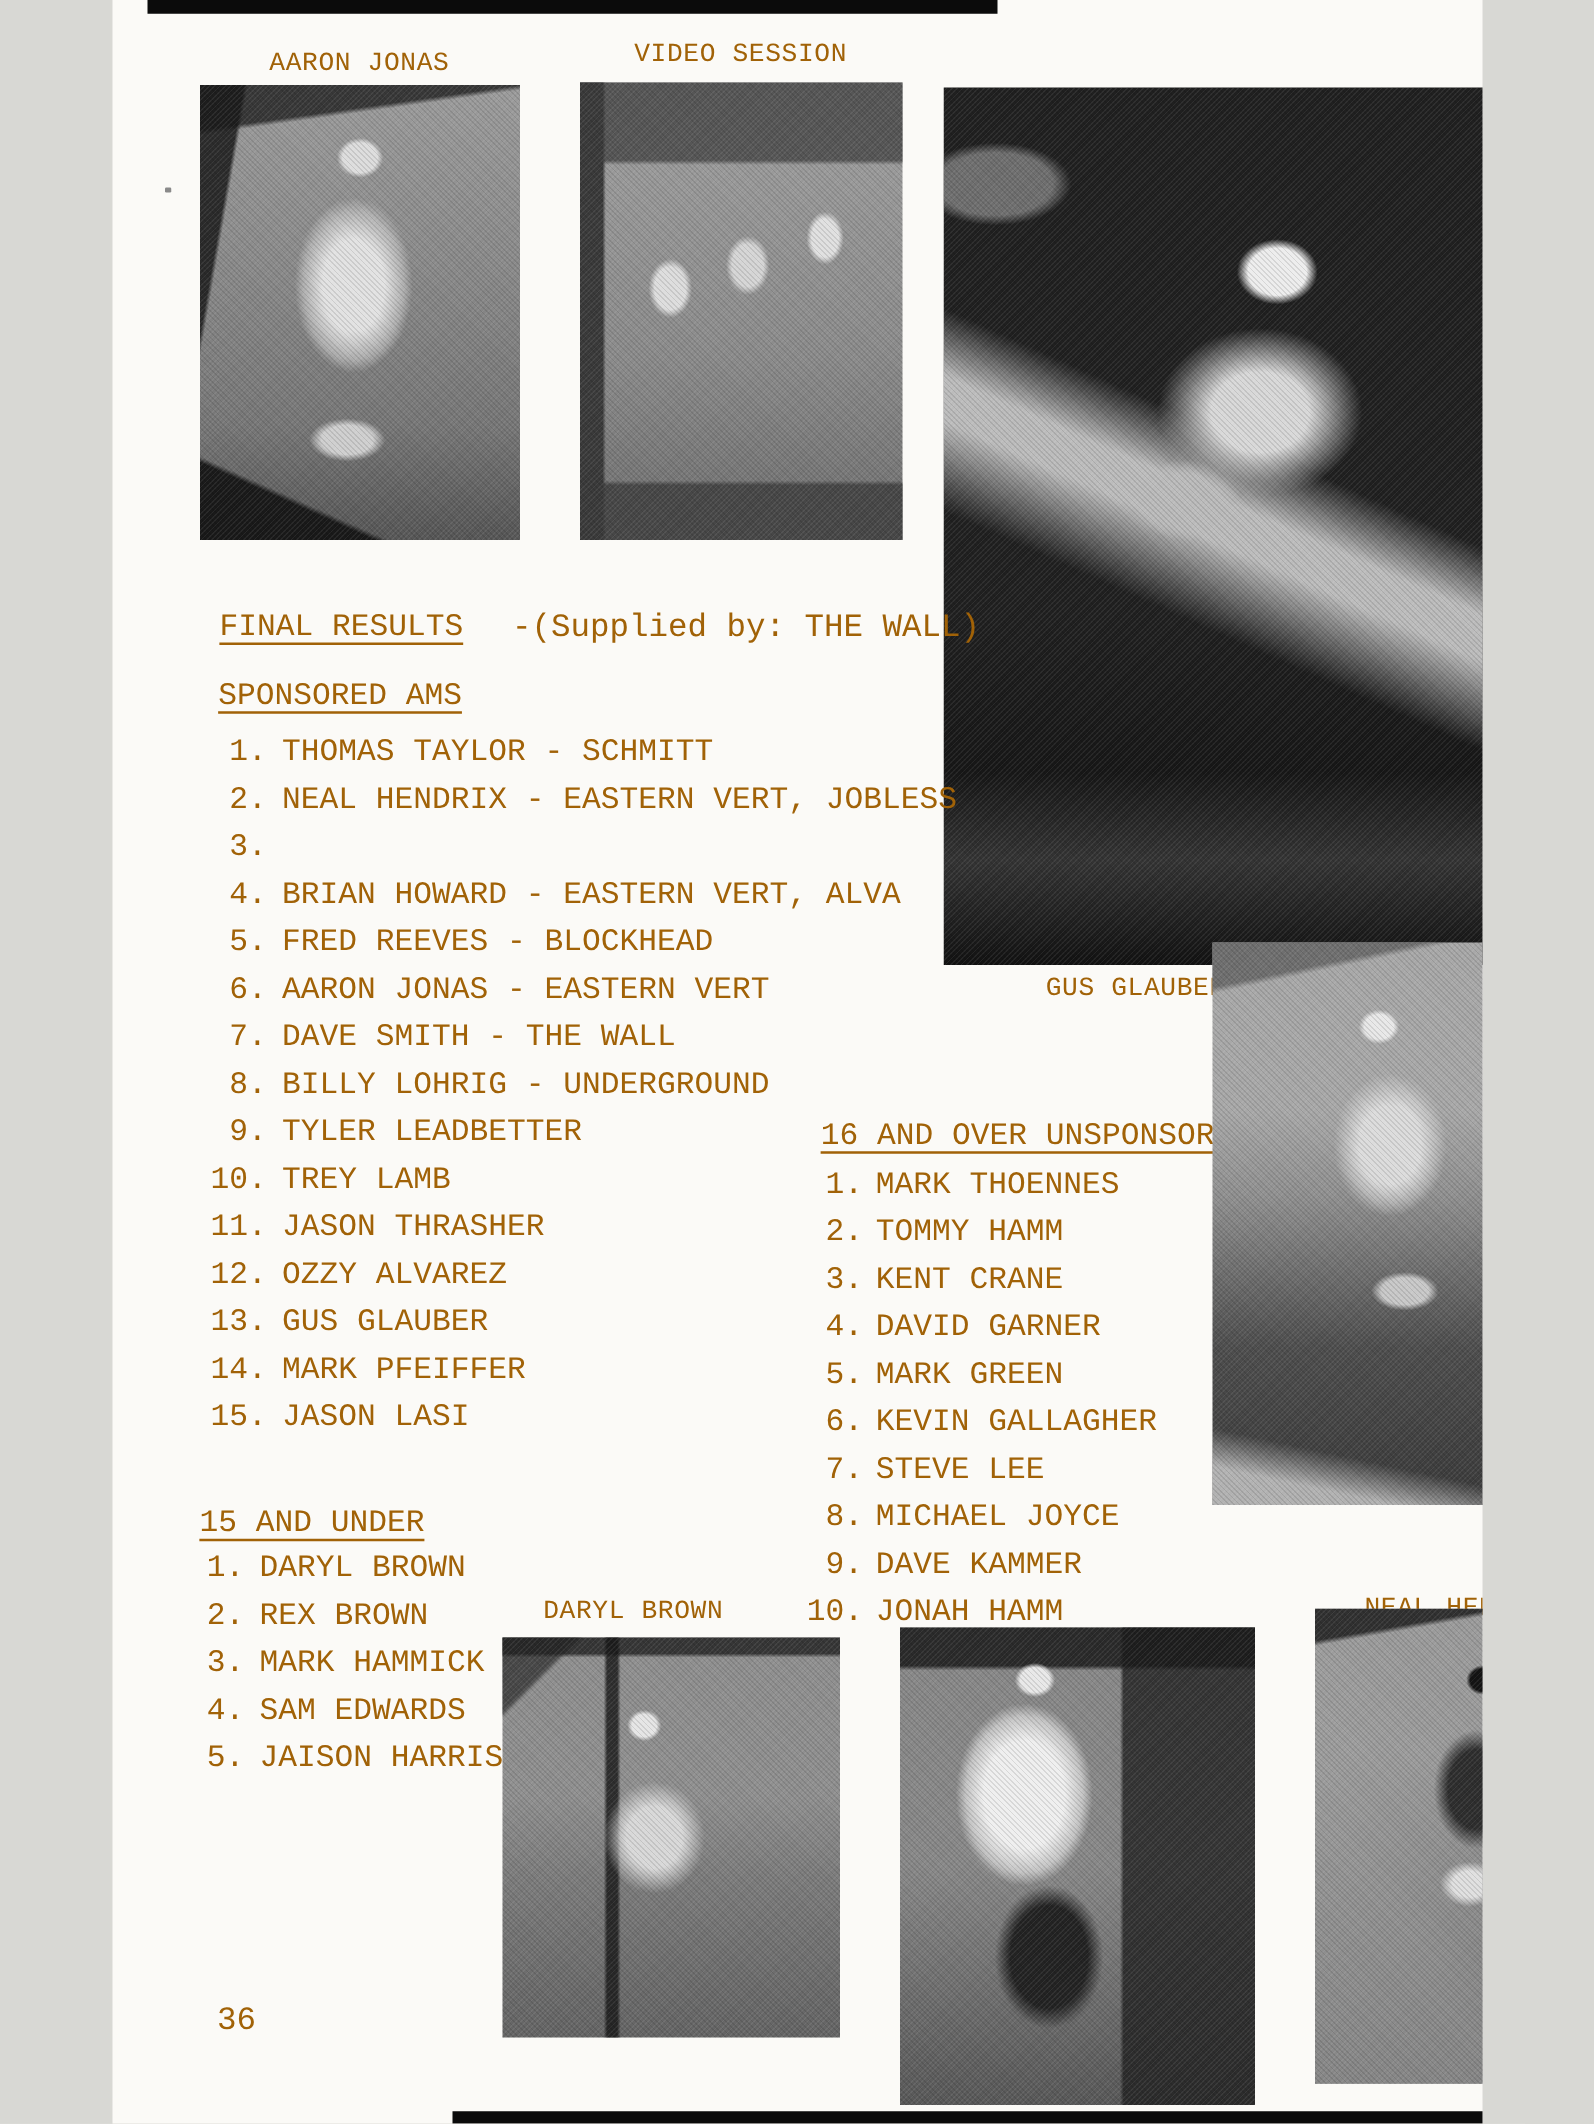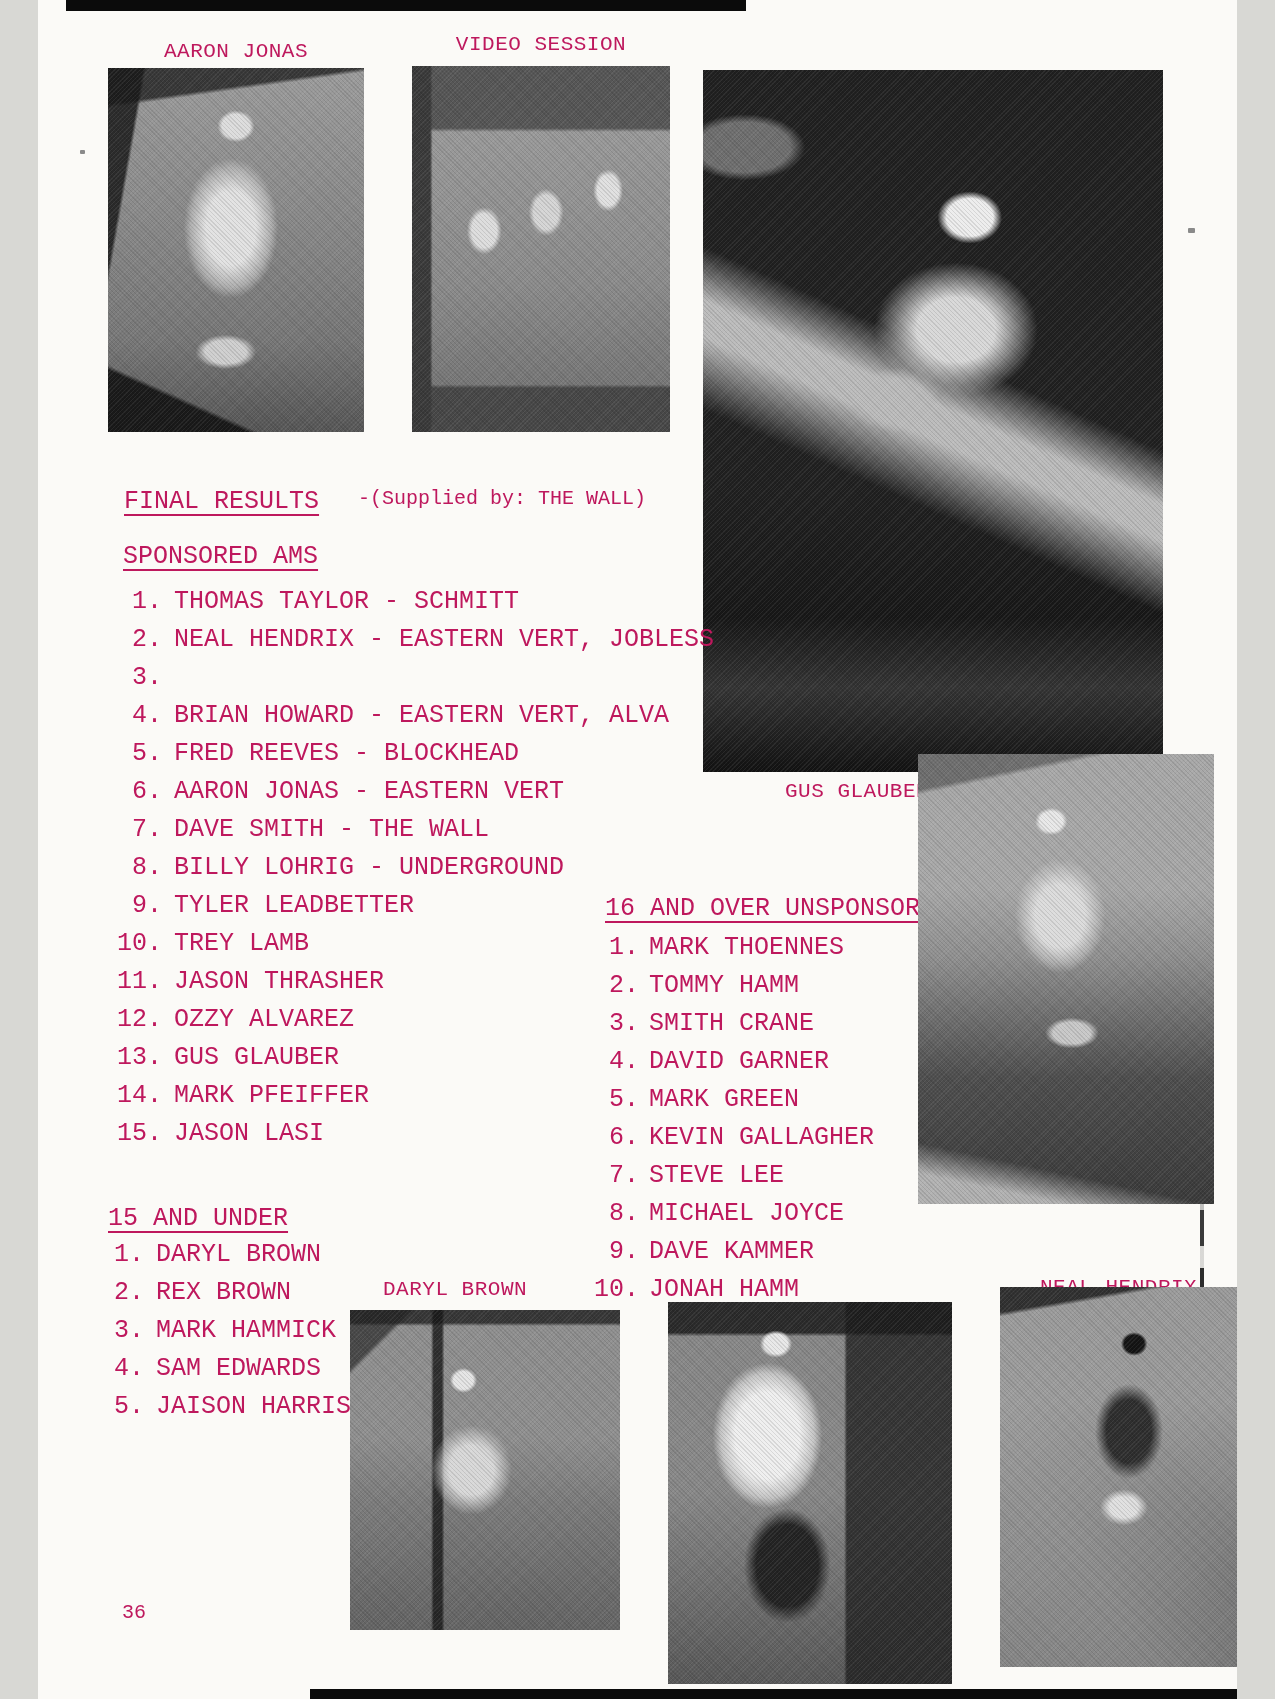--- a/index.html
+++ b/index.html
@@ -1,18 +1,18 @@
 <!DOCTYPE html>
 <html><head>
 <meta charset="utf-8">
 <style>
   html,body{margin:0;padding:0;background:#d8d8d4;}
   .page{
-    position:relative;width:1199px;height:1699px;margin:0 auto;
-    background:#fbfaf7;color:#be185d;overflow:hidden;
+    position:relative;width:1096px;height:1699px;margin:0 auto;
+    background:#fbfaf7;color:#a16207;overflow:hidden;
     font-family:"Liberation Mono","DejaVu Sans Mono",monospace;
   }
   
   .bar{position:absolute;background:#0b0b0b;}
   .streak{position:absolute;width:4px;
     background:repeating-linear-gradient(180deg,#2c2c2c 0 34px,rgba(20,20,20,.25) 34px 52px,#3a3a3a 52px 88px,rgba(20,20,20,.15) 88px 110px);}
   .speck{position:absolute;background:#8a8a8a;border-radius:1px;}
   
   .photo{position:absolute;background-color:#8a8a8a;}
   .photo::after{
@@ -77,21 +77,21 @@
       radial-gradient(50px 70px at 50% 38%,#2e2e2e 0 45%,transparent 68%),
       radial-gradient(40px 30px at 48% 58%,#e0e0e0 0 35%,transparent 60%),
       linear-gradient(170deg,rgba(22,22,22,.8) 0 6%,transparent 7%),
       linear-gradient(55deg,rgba(160,160,160,.5) 0 30%,transparent 60%),
       linear-gradient(180deg,#9b9b9b 0 30%,#858585 60%,#6c6c6c 100%);}
   
   .caption{position:absolute;font-size:21px;letter-spacing:.5px;white-space:nowrap;}
   .caption.ctr{text-align:center;}
   .heading{position:absolute;font-size:25px;white-space:nowrap;
     text-decoration:underline;text-underline-offset:6px;text-decoration-thickness:2px;font-family:Liberation Mono, monospace;}
-  .plain{position:absolute;font-size:20px;white-space:nowrap;}
+  .plain{position:absolute;font-size:26px;white-space:nowrap;}
   .list{position:absolute;font-size:25px;}
   .row{display:flex;height:38px;line-height:38px;white-space:nowrap;}
   .num{display:inline-block;text-align:right;}
   #list-sponsored .num{width:54px;} #list-sponsored .nm{margin-left:12px;}
   #list-over16 .num{width:46px;}   #list-over16 .nm{margin-left:10px;}
   #list-under15 .num{width:44px;}  #list-under15 .nm{margin-left:12px;}
 </style>
 </head>
 <body>
 
@@ -183,21 +183,21 @@
     <div class="row">
         <span class="num">1.</span>
         <span class="nm">MARK THOENNES</span>
       </div>
     <div class="row">
         <span class="num">2.</span>
         <span class="nm">TOMMY HAMM</span>
       </div>
     <div class="row">
         <span class="num">3.</span>
-        <span class="nm">SMITH CRANE</span>
+        <span class="nm">KENT CRANE</span>
       </div>
     <div class="row">
         <span class="num">4.</span>
         <span class="nm">DAVID GARNER</span>
       </div>
     <div class="row">
         <span class="num">5.</span>
         <span class="nm">MARK GREEN</span>
       </div>
     <div class="row">

